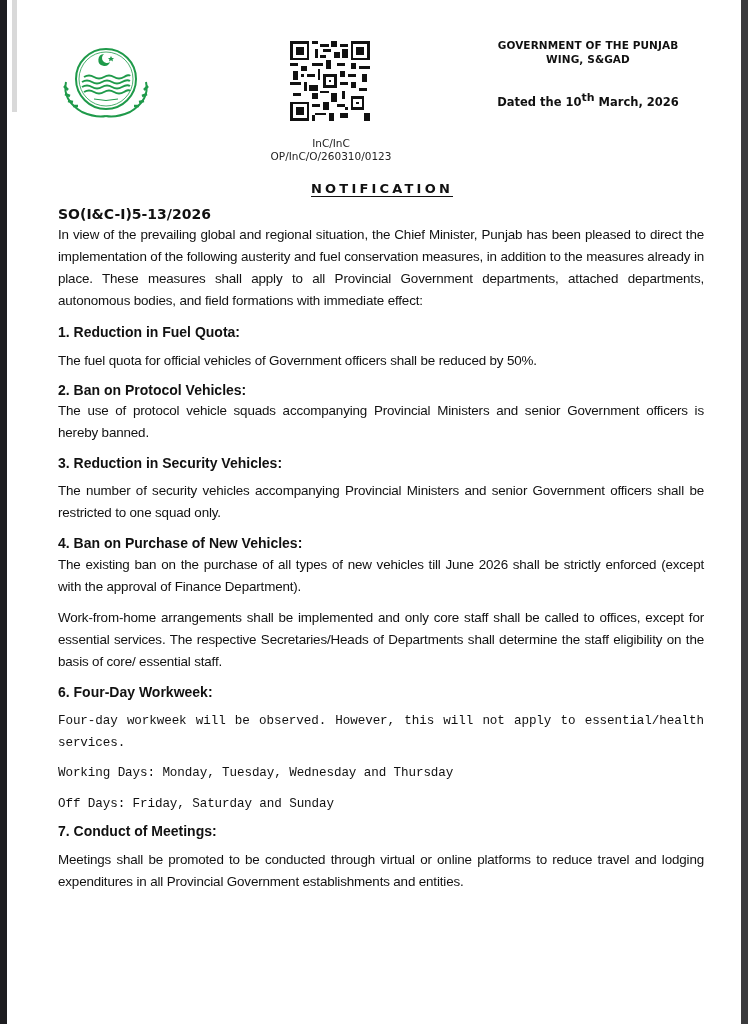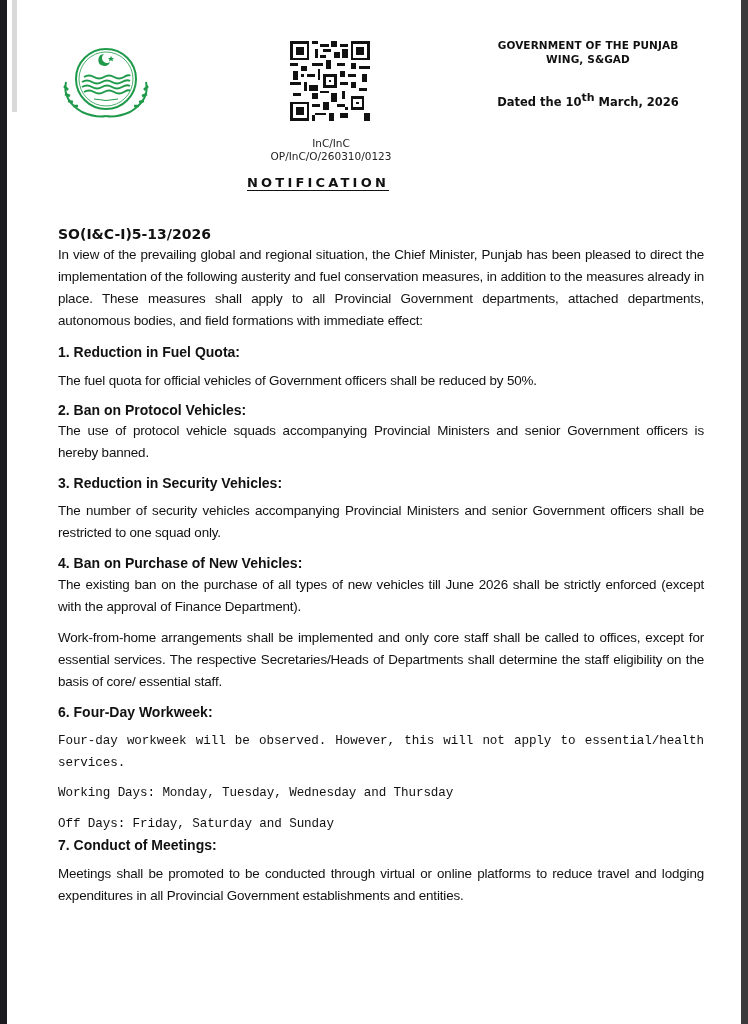--- a/index.html
+++ b/index.html
@@ -40,26 +40,26 @@
     position: absolute; left: 446px; top: 39px; width: 270px;
     text-align: center; font-weight: bold; font-size: 10.5px; line-height: 13.5px;
     letter-spacing: 0.1px;
   }
   .dated {
     position: absolute; left: 446px; top: 91px; width: 270px; text-align: center;
     font-weight: bold; font-size: 11.5px;
   }
   .dated sup { font-size: 11px; }
   .notif-title {
-    position: absolute; left: 240px; top: 175px; width: 270px; text-align: left;
+    position: absolute; left: 240px; top: 181px; width: 270px; text-align: center;
     font-weight: bold; font-size: 13px; letter-spacing: 3.2px;
   }
   .notif-title span { text-decoration: underline; text-underline-offset: 3px; }
   .content {
-    position: absolute; left: 51px; top: 224px; width: 646px;
+    position: absolute; left: 51px; top: 204px; width: 646px;
   }
   .ref-no {
     font-weight: bold; font-size: 14px; line-height: 20px; margin: 0;
   }
   .para {
     font-family: "Liberation Sans", sans-serif;
     font-size: 13.4px; line-height: 22px; margin: 0; text-align: justify;
     letter-spacing: -0.15px;
   }
   .heading {
@@ -196,18 +196,18 @@
     <p class="para" style="margin-bottom:9px;">The number of security vehicles accompanying Provincial Ministers and senior Government officers shall be restricted to one squad only.</p>
 
     <p class="heading" style="margin-bottom:1px;">4. Ban on Purchase of New Vehicles:</p>
     <p class="para" style="margin-bottom:9px;">The existing ban on the purchase of all types of new vehicles till June 2026 shall be strictly enforced (except with the approval of Finance Department).</p>
 
     <p class="para" style="margin-bottom:9px;">Work-from-home arrangements shall be implemented and only core staff shall be called to offices, except for essential services. The respective Secretaries/Heads of Departments shall determine the staff eligibility on the basis of core/ essential staff.</p>
 
     <p class="heading" style="margin-bottom:8px;">6. Four-Day Workweek:</p>
     <p class="verdana" style="margin-bottom:8px;">Four-day workweek will be observed. However, this will not apply to essential/health services.</p>
     <p class="verdana" style="margin-bottom:9px;">Working Days: Monday, Tuesday, Wednesday and Thursday</p>
-    <p class="verdana" style="">Off Days: Friday, Saturday and Sunday</p>
+    <p class="verdana" style="margin-bottom:6px;">Off Days: Friday, Saturday and Sunday</p>
 
     <p class="heading" style="margin-bottom:8px;">7. Conduct of Meetings:</p>
     <p class="para">Meetings shall be promoted to be conducted through virtual or online platforms to reduce travel and lodging expenditures in all Provincial Government establishments and entities.</p>
   </div>
 </div>
 
 </body></html>

